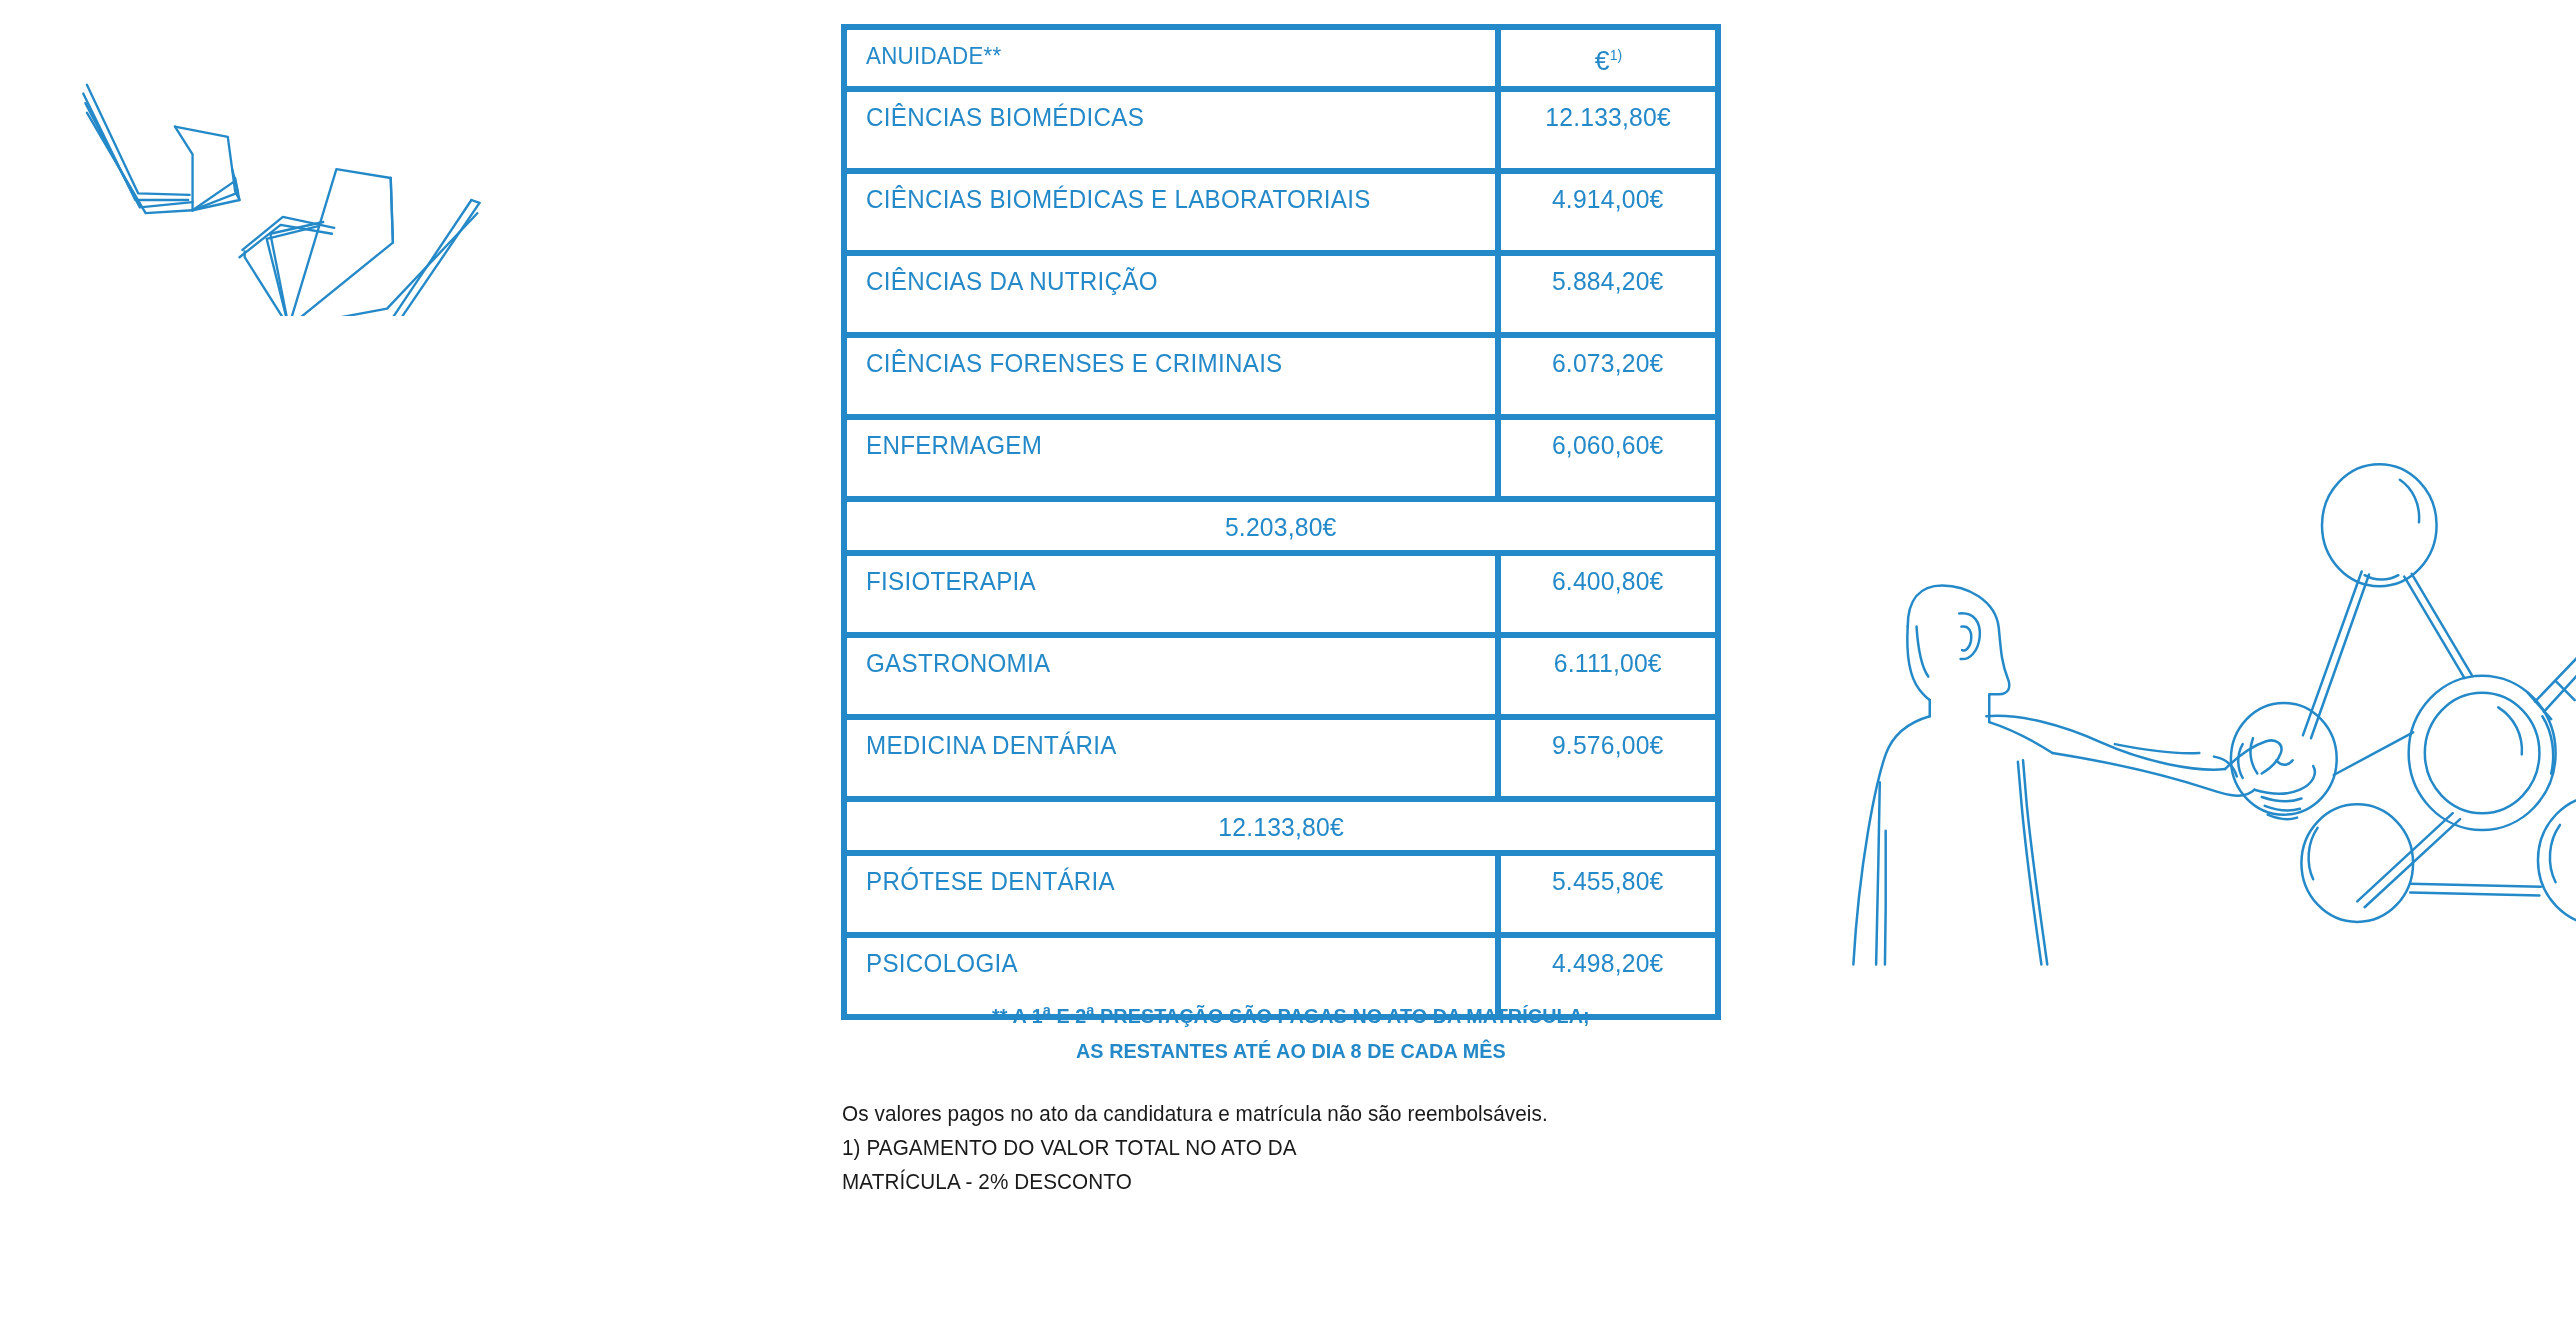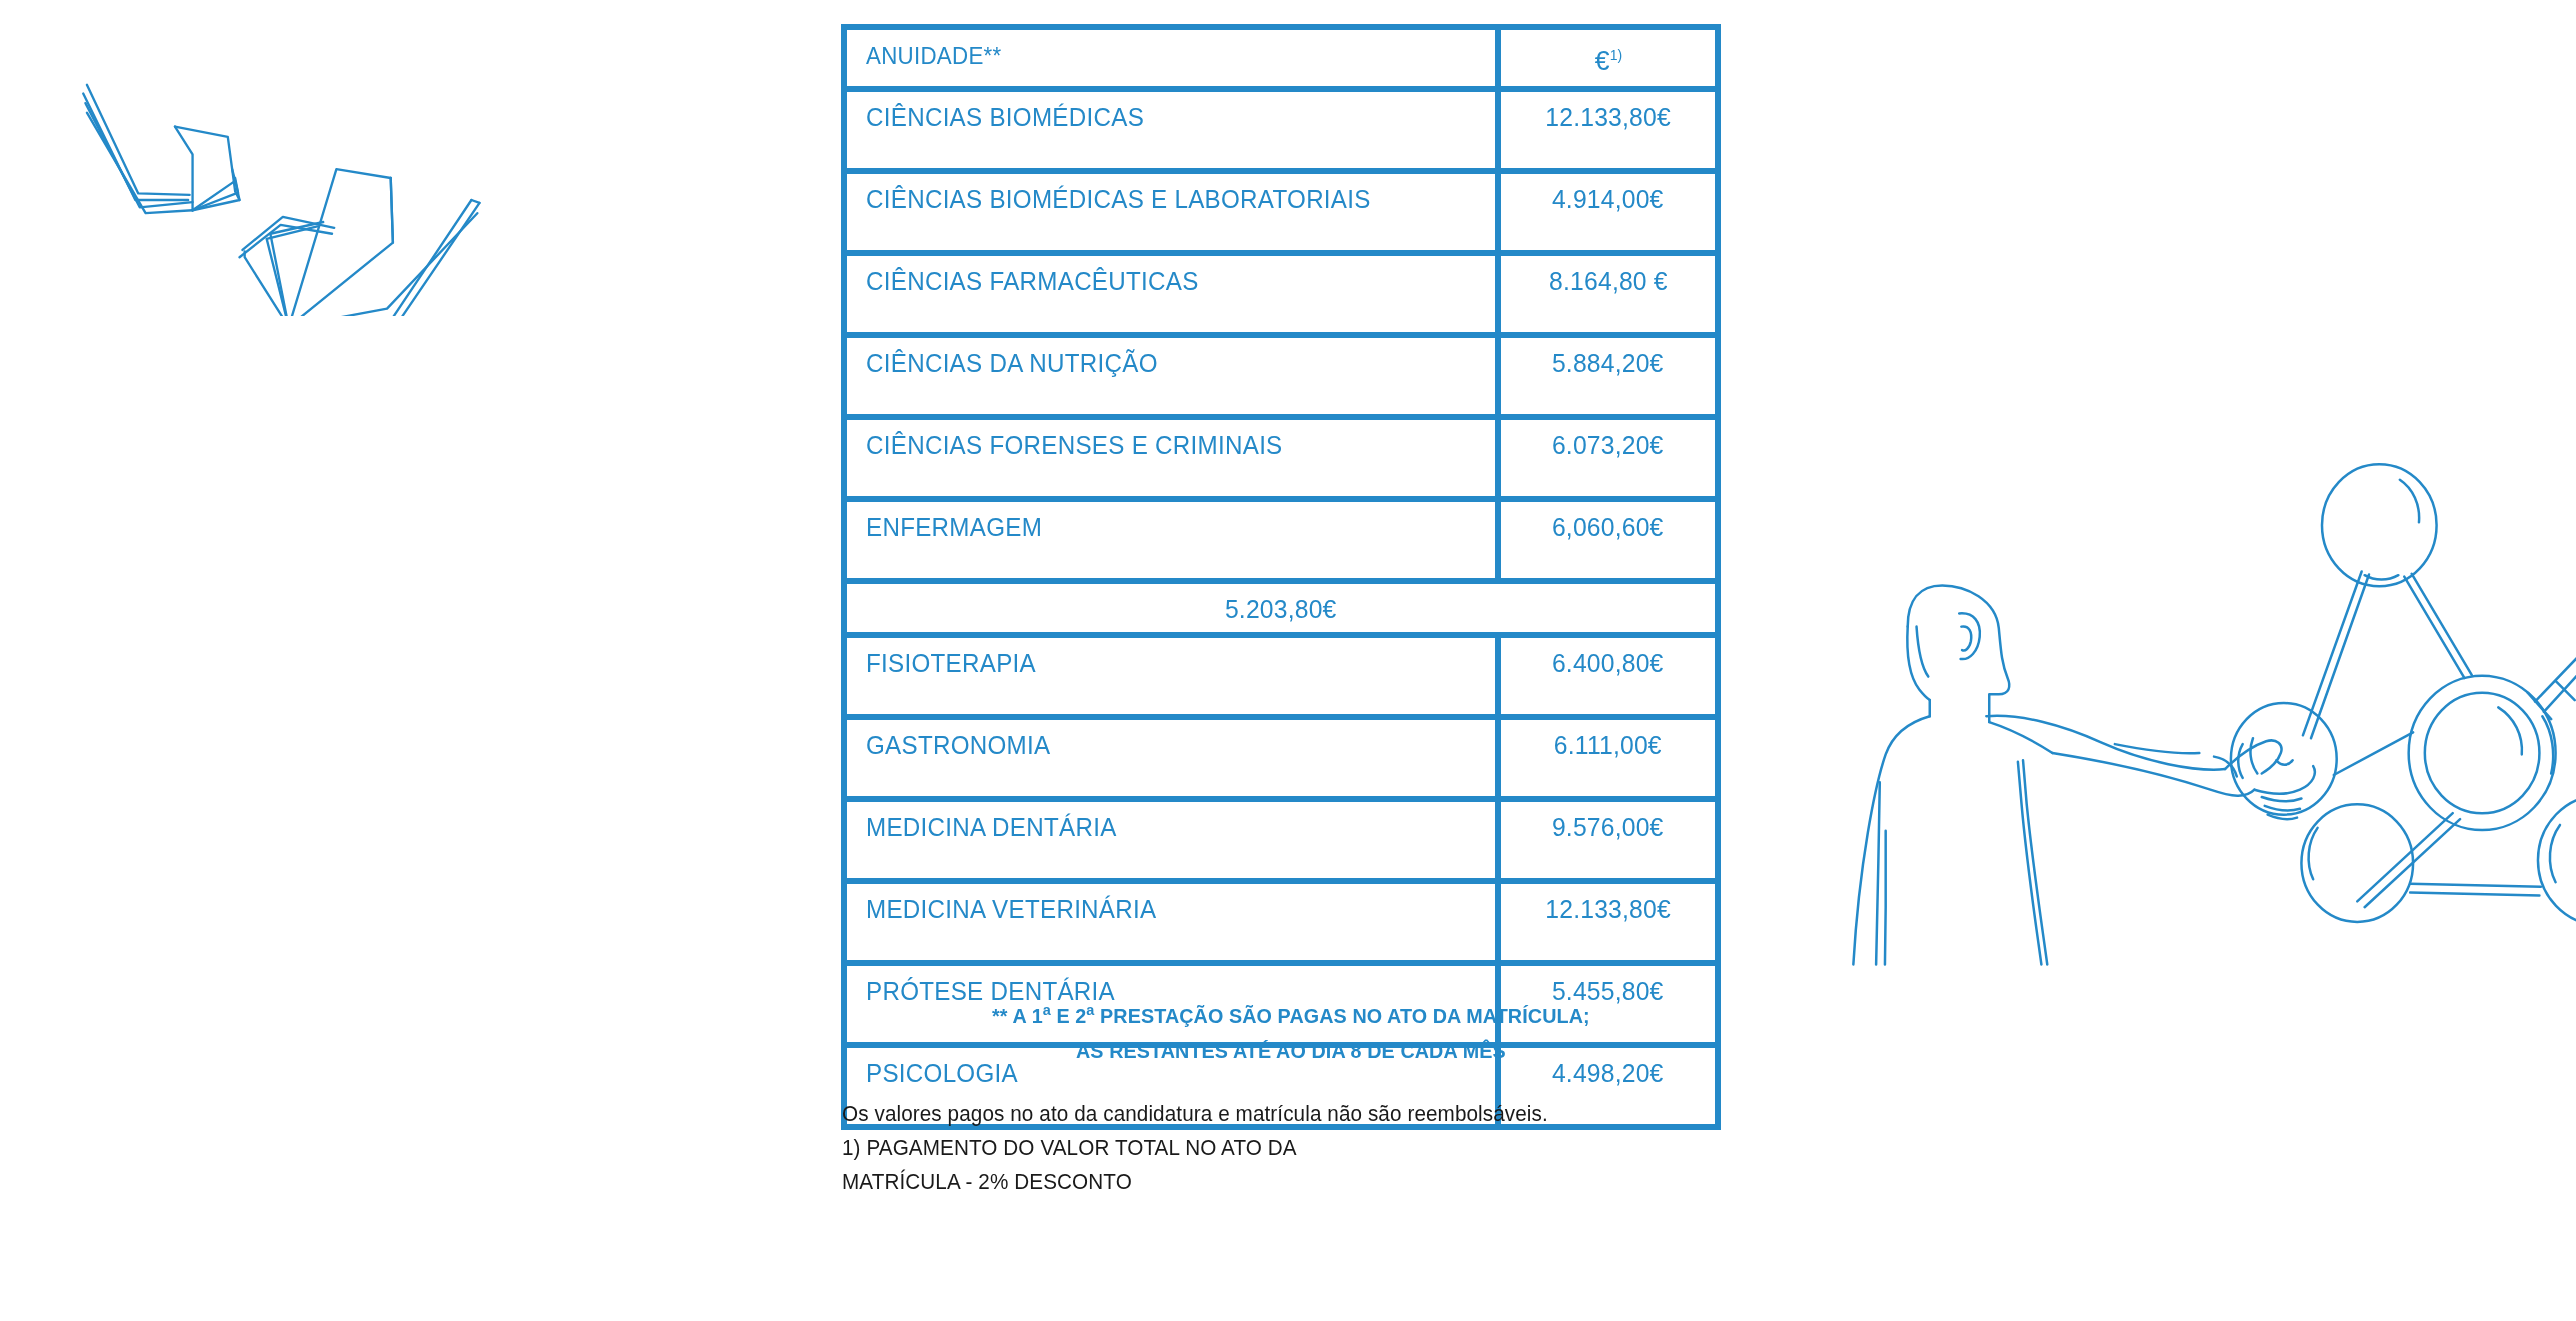--- a/index.html
+++ b/index.html
@@ -275,28 +275,20 @@
 
   <div class="trow">
     <div class="cell-name">
       <span class="name-text">CIÊNCIAS BIOMÉDICAS E LABORATORIAIS</span>
     </div>
     <div class="cell-value">
       <span class="value-text">4.914,00€</span>
     </div>
   </div>
 
-  <div class="trow">
-    <div class="cell-name">
-      <span class="name-text">CIÊNCIAS FARMACÊUTICAS</span>
-    </div>
-    <div class="cell-value">
-      <span class="value-text">8.164,80 €</span>
-    </div>
-  </div>
 
   <div class="trow">
     <div class="cell-name">
       <span class="name-text">CIÊNCIAS DA NUTRIÇÃO</span>
     </div>
     <div class="cell-value">
       <span class="value-text">5.884,20€</span>
     </div>
   </div>
 
@@ -345,23 +337,20 @@
   <div class="trow">
     <div class="cell-name">
       <span class="name-text">MEDICINA DENTÁRIA</span>
     </div>
     <div class="cell-value">
       <span class="value-text">9.576,00€</span>
     </div>
   </div>
 
   <div class="trow">
-    <div class="cell-name">
-      <span class="name-text">MEDICINA VETERINÁRIA</span>
-    </div>
     <div class="cell-value">
       <span class="value-text">12.133,80€</span>
     </div>
   </div>
 
   <div class="trow">
     <div class="cell-name">
       <span class="name-text">PRÓTESE DENTÁRIA</span>
     </div>
     <div class="cell-value">

